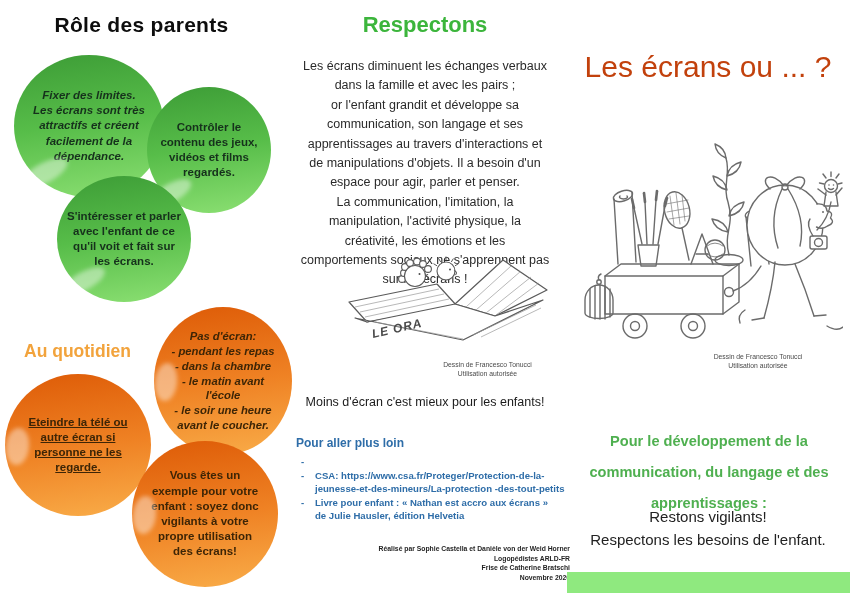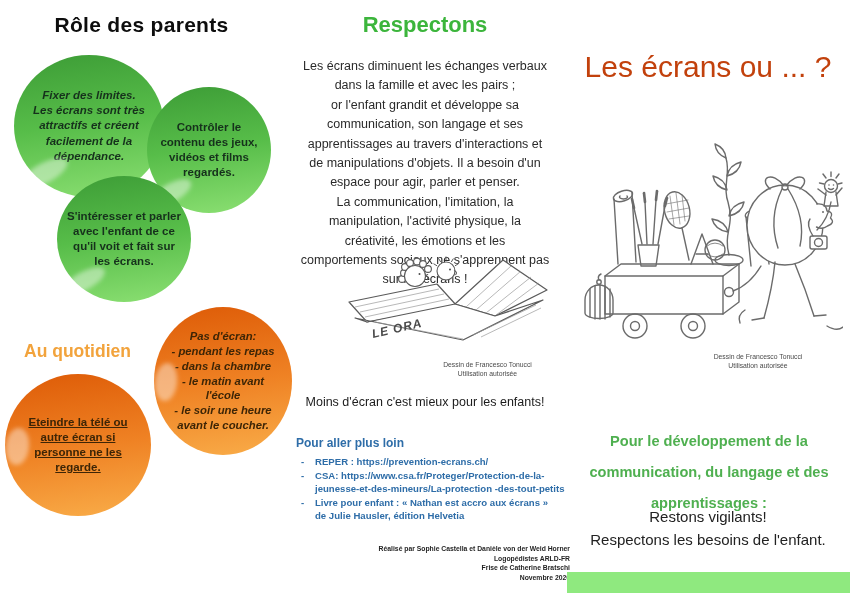--- a/index.html
+++ b/index.html
@@ -110,20 +110,26 @@
 - pendant les repas
 - dans la chambre
 - le matin avant
 l'école
 - le soir une heure
 avant le coucher.</div>
   <div class="bubble orange-bubble o2">Eteindre la télé ou
 autre écran si
 personne ne les
 regarde.</div>
+  <div class="bubble orange-bubble o3">Vous êtes un
+exemple pour votre
+enfant : soyez donc
+vigilants à votre
+propre utilisation
+des écrans!</div>
 
   <div class="conclusion-title">Respectons</div>
   <div class="conclusion-paragraph">Les écrans diminuent les échanges verbaux
 dans la famille et avec les pairs ;
 or l'enfant grandit et développe sa
 communication, son langage et ses
 apprentissages au travers d'interactions et
 de manipulations d'objets. Il a besoin d'un
 espace pour agir, parler et penser.
 La communication, l'imitation, la
@@ -181,21 +187,20 @@
     <div>Dessin de Francesco Tonucci</div>
     <div>Utilisation autorisée</div>
   </div>
 
   <div class="tagline">Moins d'écran c'est mieux pour les enfants!</div>
 
   <div class="resources">
     <div class="resources-heading">Pour aller plus loin</div>
     <div class="resource-item">
       <span class="resource-marker">-</span>
-      <span class="resource-text">REPER : https://prevention-ecrans.ch/</span>
     </div>
     <div class="resource-item">
       <span class="resource-marker">-</span>
       <span class="resource-text">CSA: https://www.csa.fr/Proteger/Protection-de-la-
 jeunesse-et-des-mineurs/La-protection -des-tout-petits</span>
     </div>
     <div class="resource-item">
       <span class="resource-marker">-</span>
       <span class="resource-text">Livre pour enfant : « Nathan est accro aux écrans »
 de Julie Hausler, édition Helvetia</span>

